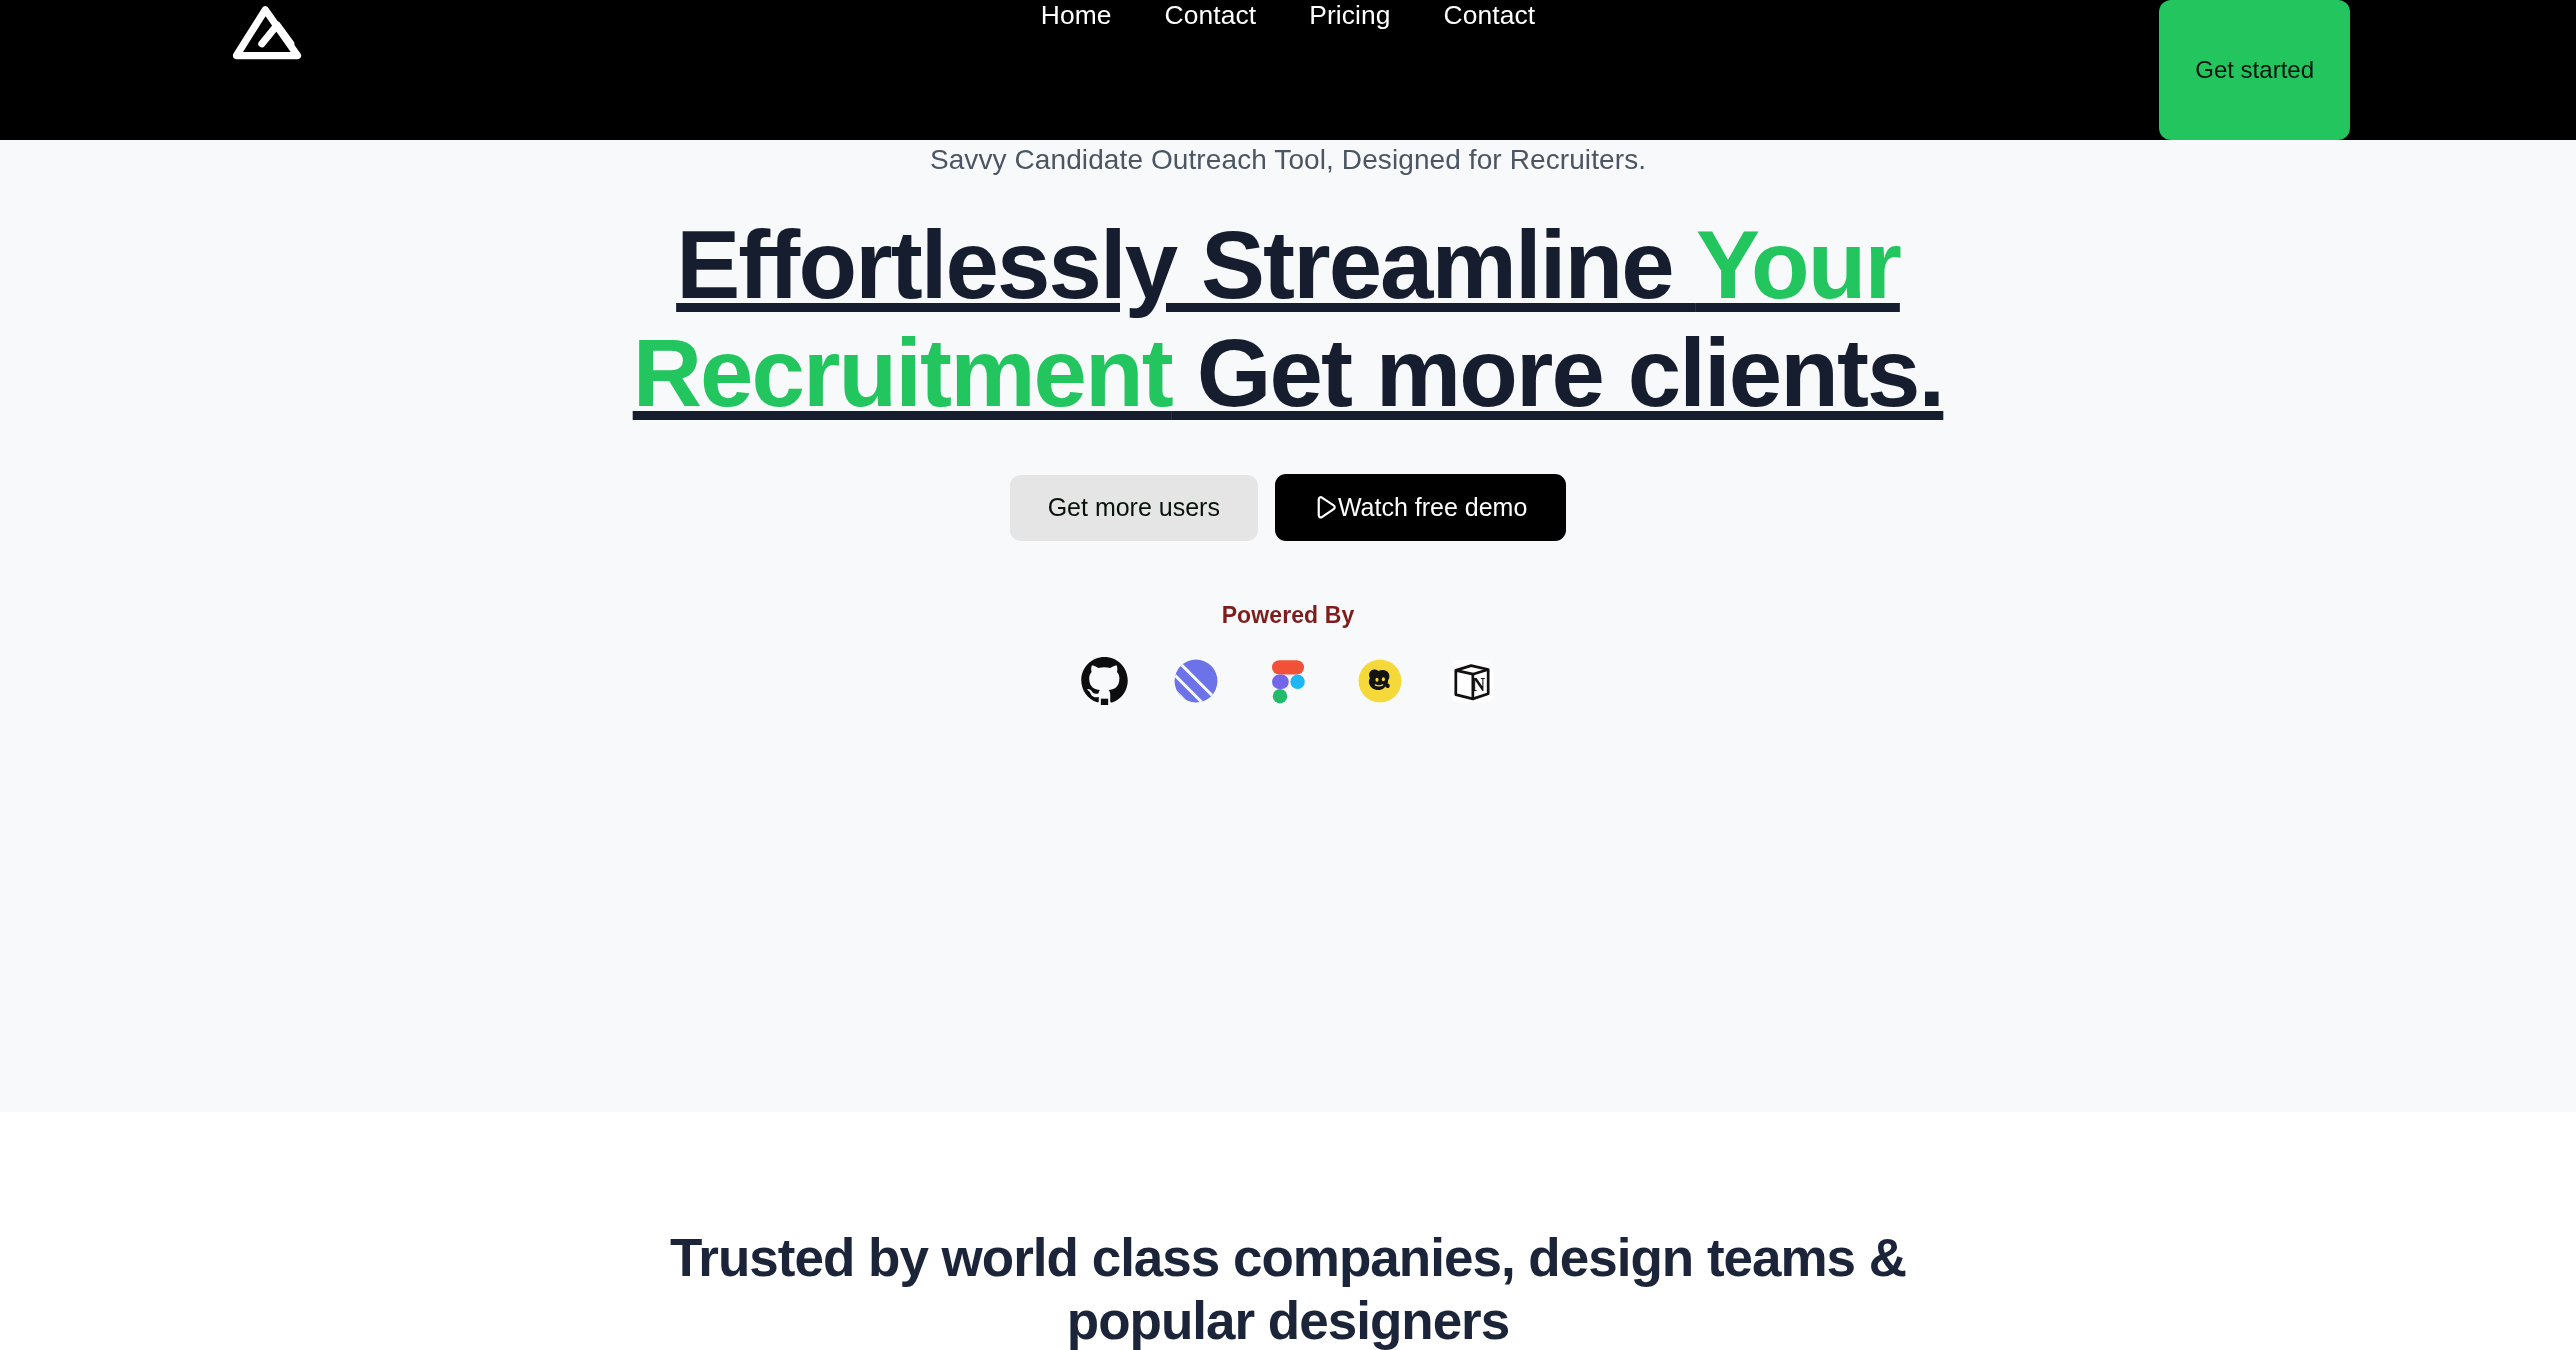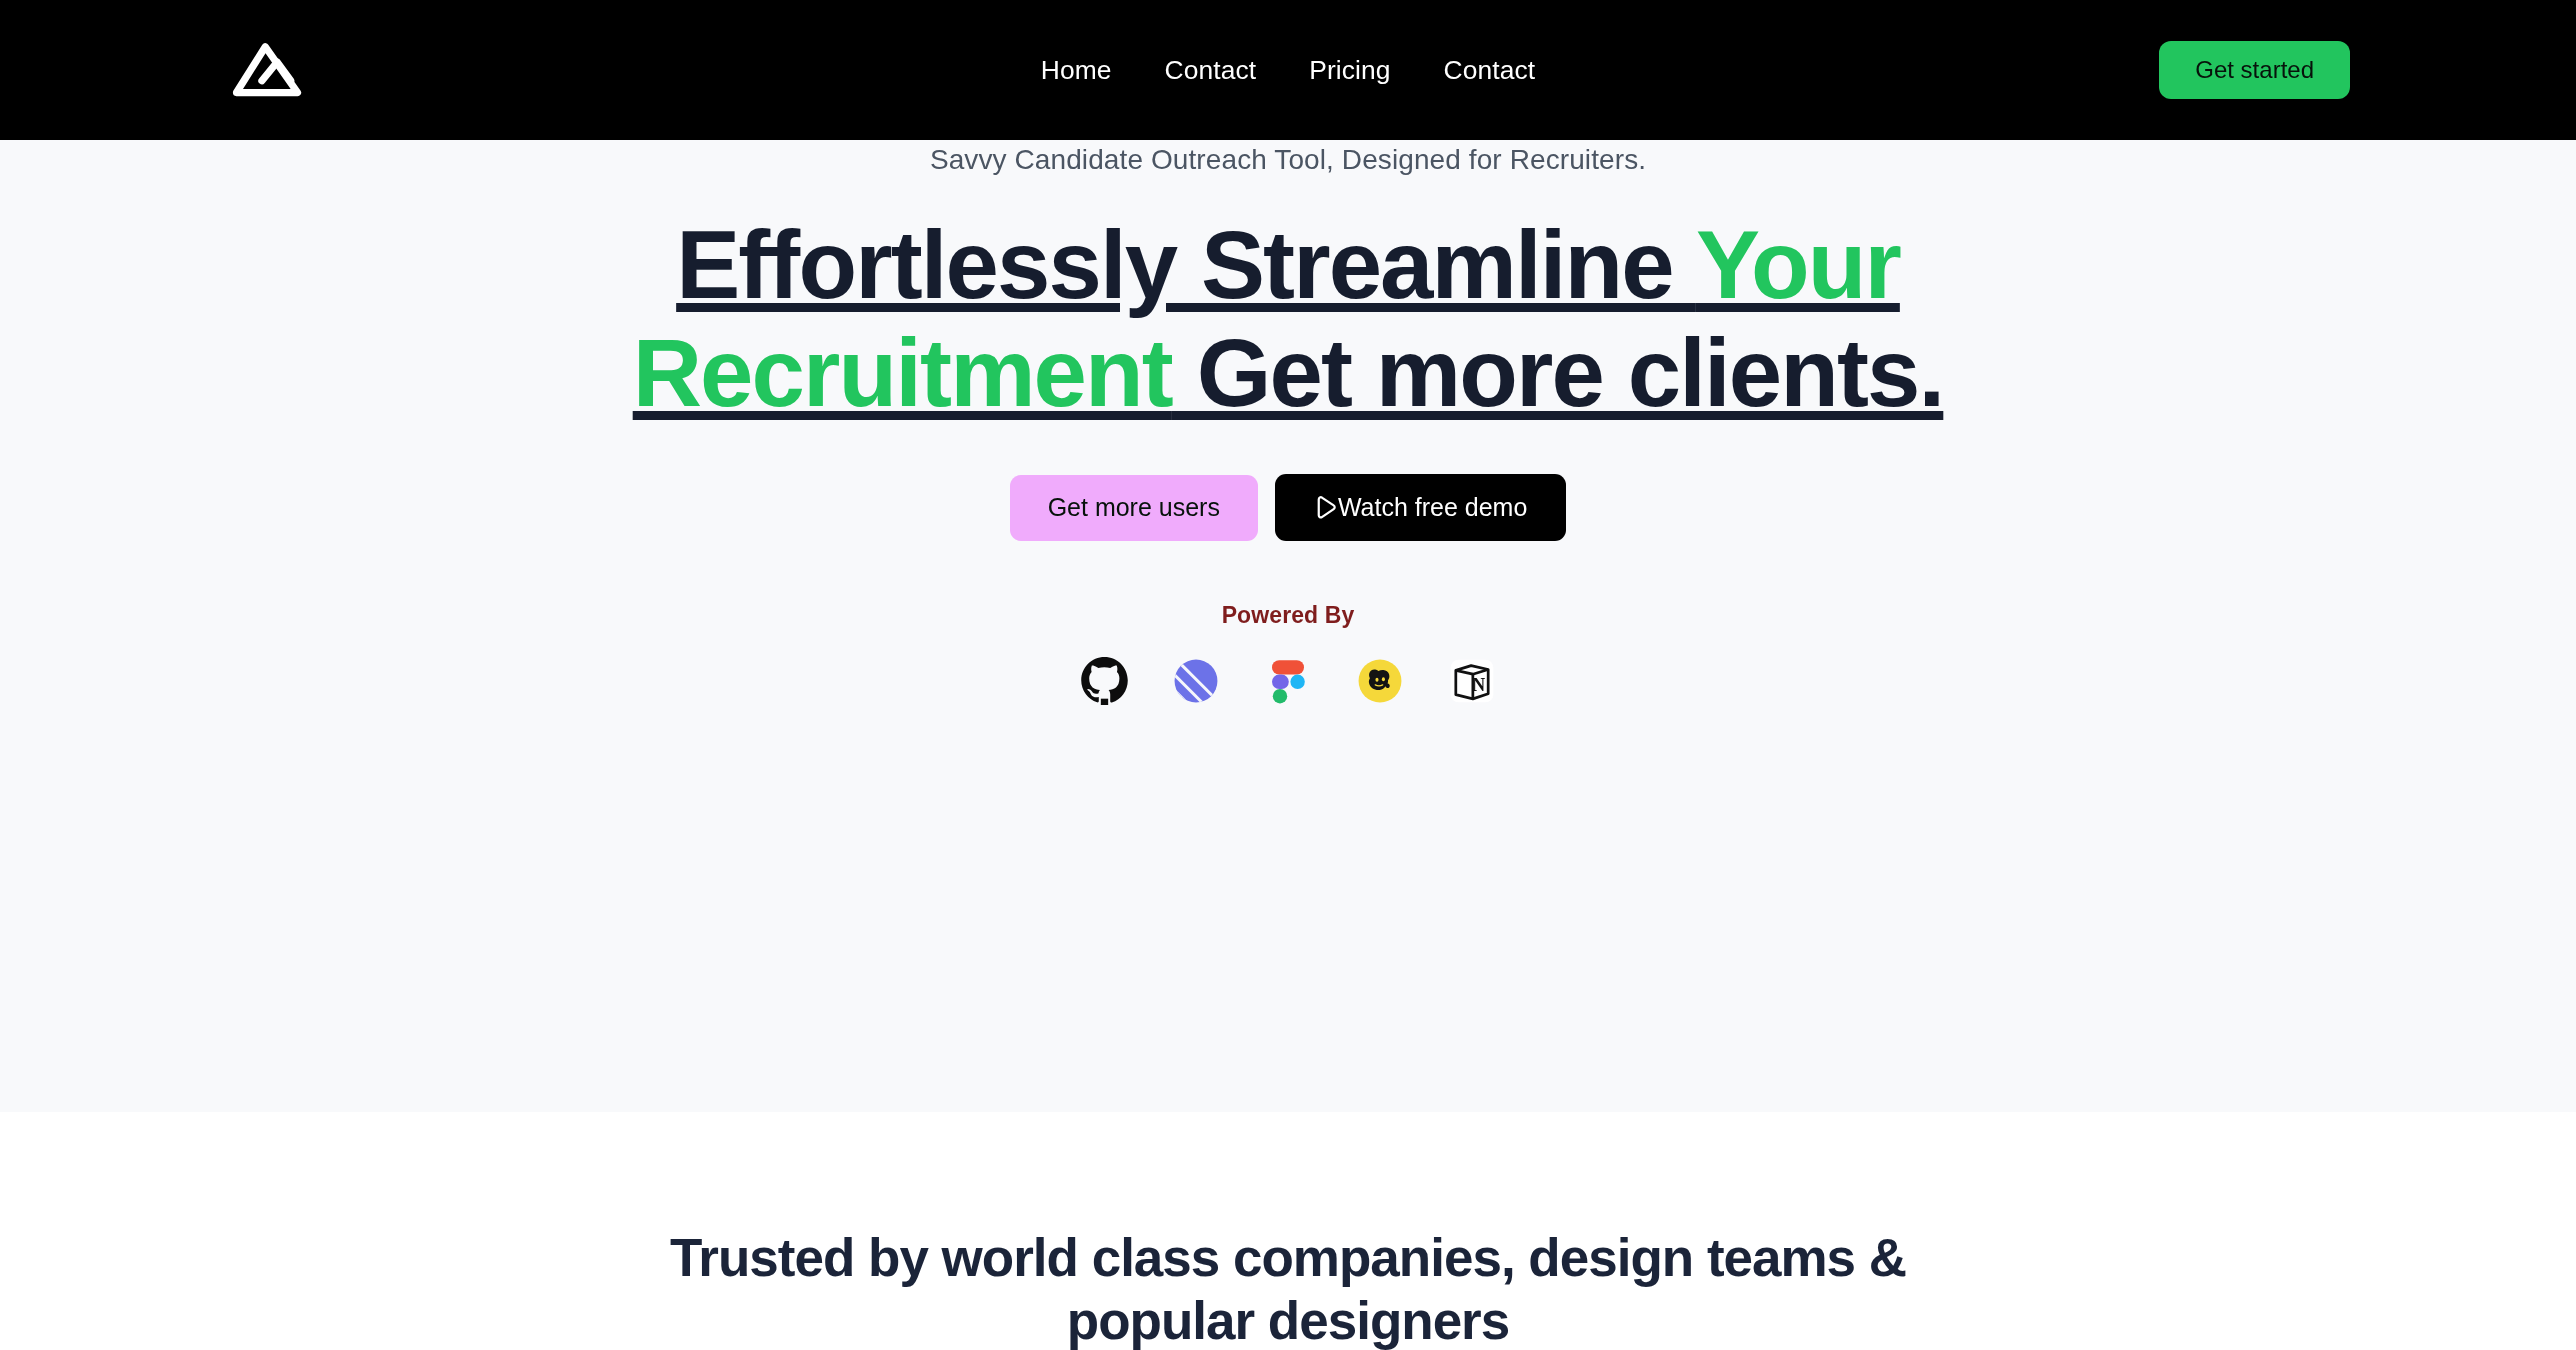--- a/index.html
+++ b/index.html
@@ -10,21 +10,20 @@
     background:#ffffff;
     font-family:"Liberation Sans", sans-serif;
     -webkit-font-smoothing:antialiased;
   }
 
   
   .site-header{
     height:140px;
     background:#000000;
     display:flex;
-    align-items:center;
     padding:0 226px 0 226px;
     position:relative;
   }
   .brand-logo{
     width:82px; height:66px;
     display:flex; align-items:center; justify-content:center;
     cursor:pointer;
   }
   .brand-logo svg{ display:block; }
 
@@ -87,21 +86,21 @@
   .hl-green{ color:#22c55e; }
 
   .hero-actions{
     margin-top:48px;
     display:flex;
     justify-content:center;
     align-items:center;
     gap:17px;
   }
   .btn-primary{
-    background:#f0abfc;
+    background:#e5e5e5;
     color:#07120b;
     font-size:25px;
     font-weight:400;
     border:none;
     border-radius:11px;
     padding:20.5px 38px;
     cursor:pointer;
     line-height:1;
     font-family:"Liberation Sans", sans-serif;
   }

